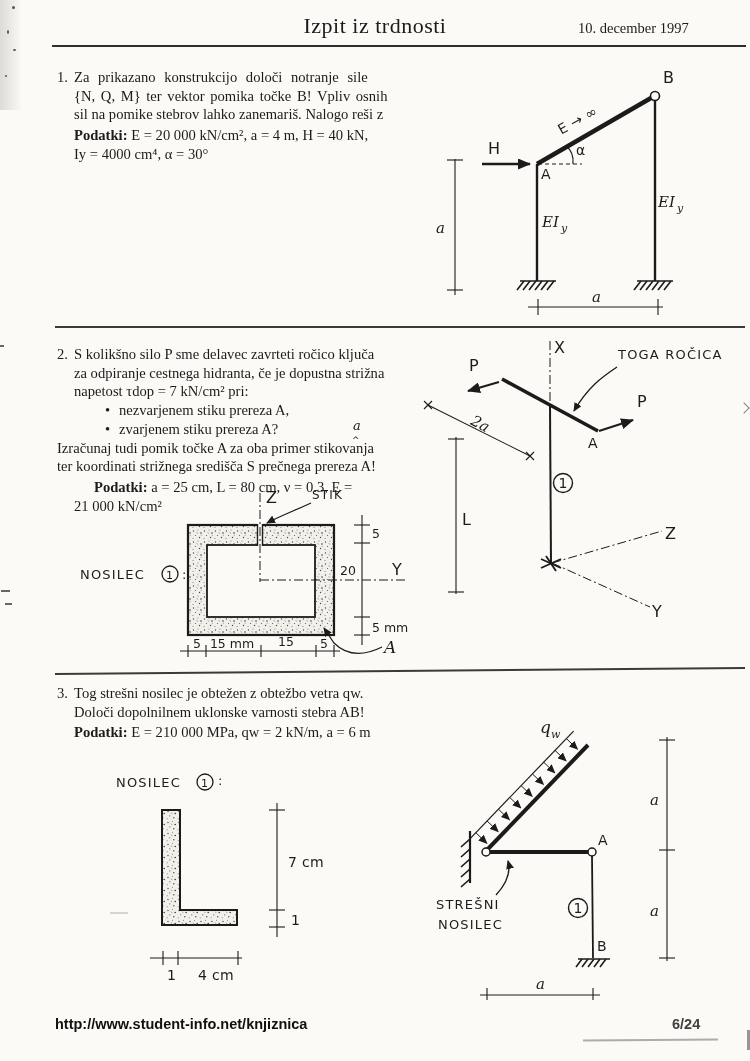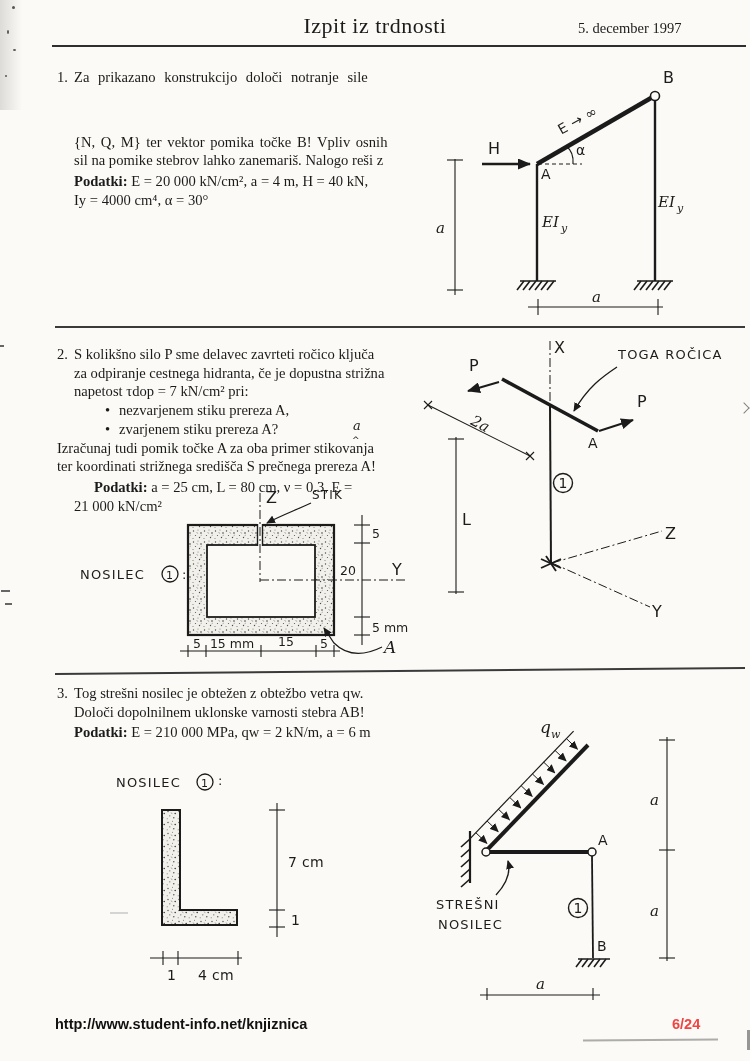--- a/index.html
+++ b/index.html
@@ -17,38 +17,38 @@
   .rule.hdr { left:52px; top:45px; width:694px; }
   .rule.div1 { left:55px; top:326px; width:690px; height:1.6px; background:#3a3a3a; }
   .rule.div2 { left:55px; top:670px; width:690px; height:1.6px; background:#3a3a3a; transform:rotate(-0.5deg); }
   .prob { position:absolute; font-size:14.6px; line-height:18.7px; }
   .pnum { position:absolute; left:0; top:0; }
   .plines { margin-left:17px; }
   .bold { font-weight:bold; }
   .bline { padding-left:31px; }
   .bullet { display:inline-block; width:14px; }
   .ws1 { word-spacing:5px; }
-  .ws2 { word-spacing:2px;margin-top:46px; }
+  .ws2 { word-spacing:2px; }
   .hw-insert { position:absolute; font-family:"DejaVu Serif",serif; font-style:italic; font-size:13px; color:#222; }
   .hw-caret { position:absolute; font-family:"DejaVu Sans",sans-serif; font-size:9px; color:#222; }
   .diagram { position:absolute; }
   svg text { fill:#1c1c1c; }
   .hw { font-family:"DejaVu Sans",sans-serif; font-size:13px; letter-spacing:1.2px; }
   .hwB { font-family:"DejaVu Sans",sans-serif; font-size:16px; letter-spacing:0.5px; }
   .hwM { font-family:"DejaVu Sans",sans-serif; font-size:14px; letter-spacing:0.3px; }
   .hwi { font-family:"DejaVu Serif",serif; font-style:italic; font-size:15px; }
   .hwiS { font-family:"DejaVu Serif",serif; font-style:italic; font-size:11px; }
   .dim { font-family:"DejaVu Sans",sans-serif; font-size:12.5px; }
   .footer-url {
     position:absolute; left:55px; top:1016px;
     font-family:"Liberation Sans","DejaVu Sans",sans-serif; font-weight:bold; font-size:14.5px; color:#111;
   }
   .footer-page {
     position:absolute; left:672px; top:1016px;
-    font-family:"Liberation Sans","DejaVu Sans",sans-serif; font-weight:bold; font-size:14.5px; color:#ef4444;
+    font-family:"Liberation Sans","DejaVu Sans",sans-serif; font-weight:bold; font-size:14.5px; color:#404040;
   }
   .smudge { position:absolute; left:0; top:0; width:22px; height:110px;
     background:linear-gradient(to right,#d8d6d3,rgba(255,255,255,0)); opacity:.85; }
   .speck { position:absolute; background:#555; border-radius:50%; }
   .dash-art { position:absolute; background:#666; }
   .chev { position:absolute; left:740px; top:404px; width:7px; height:7px;
     border-top:1.5px solid #666; border-right:1.5px solid #666; transform:rotate(45deg); opacity:.8; }
   .scribble { position:absolute; left:583px; top:1039px; width:135px; height:1.5px;
     background:#8a8a8a; opacity:.7; transform:rotate(-0.4deg); }
   .edge-mark { position:absolute; left:747px; top:1030px; width:3px; height:20px; background:#6b6b6b; opacity:.7; }
@@ -64,21 +64,21 @@
   <div class="speck" style="left:13px;top:49px;width:3px;height:2px;"></div>
   <div class="speck" style="left:5px;top:75px;width:2px;height:2px;"></div>
   <div class="dash-art" style="left:0;top:345px;width:4px;height:2px;"></div>
   <div class="dash-art" style="left:1px;top:590px;width:9px;height:2px;"></div>
   <div class="dash-art" style="left:5px;top:603px;width:7px;height:2px;"></div>
   <div class="chev"></div>
   <div class="scribble"></div>
   <div class="edge-mark"></div>
 
   <div class="title">Izpit iz trdnosti</div>
-  <div class="date">5. december 1997</div>
+  <div class="date">10. december 1997</div>
   <div class="rule hdr"></div>
   <div class="rule div1"></div>
   <div class="rule div2"></div>
 
   <div class="prob" style="left:57px; top:68px; width:372px;">
     <div class="pnum">1.</div>
     <div class="plines">
       <div class="ws1">Za prikazano konstrukcijo določi notranje sile</div>
       <div class="ws2">{N, Q, M} ter vektor pomika točke B! Vpliv osnih</div>
       <div>sil na pomike stebrov lahko zanemariš. Nalogo reši z</div>

